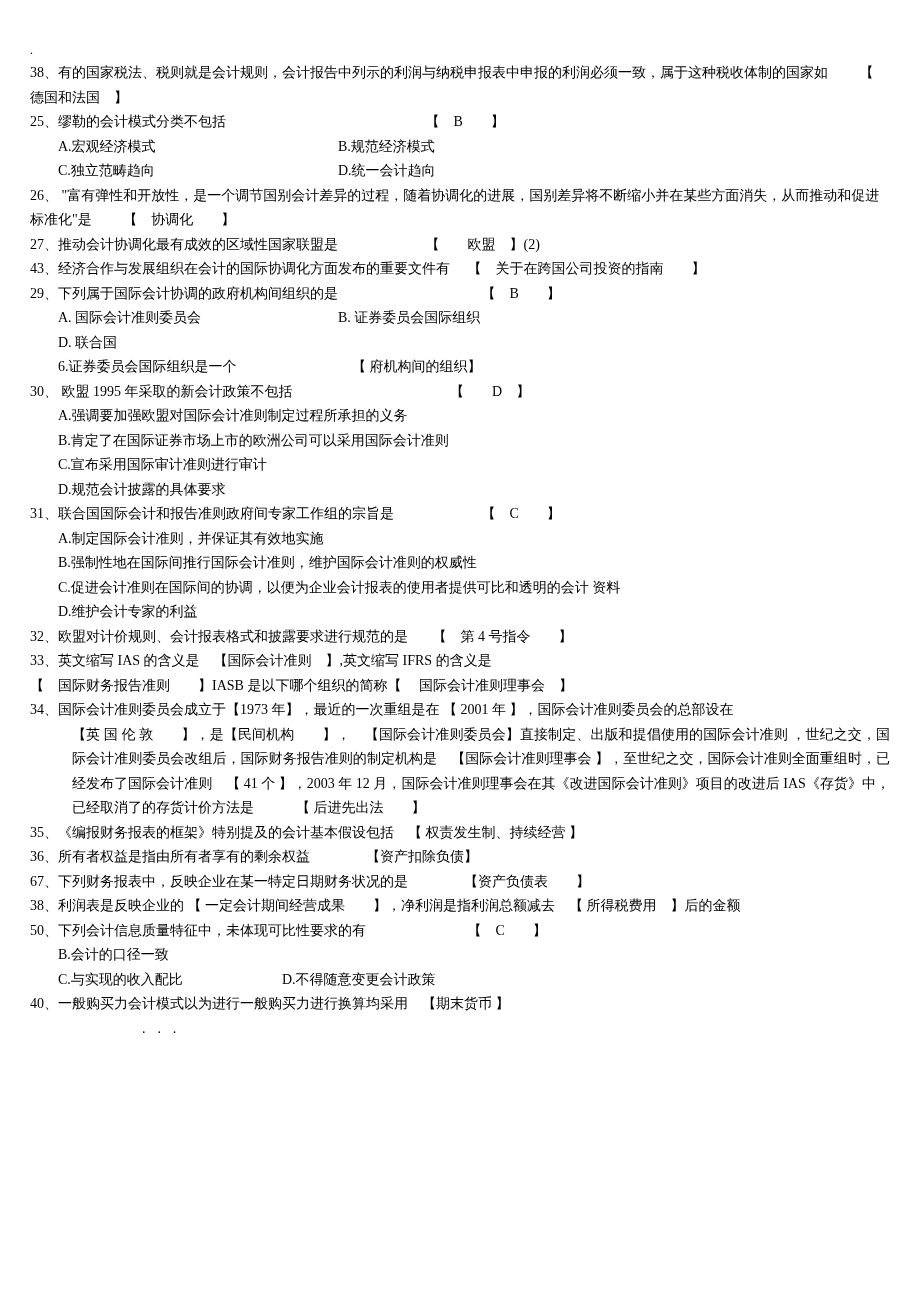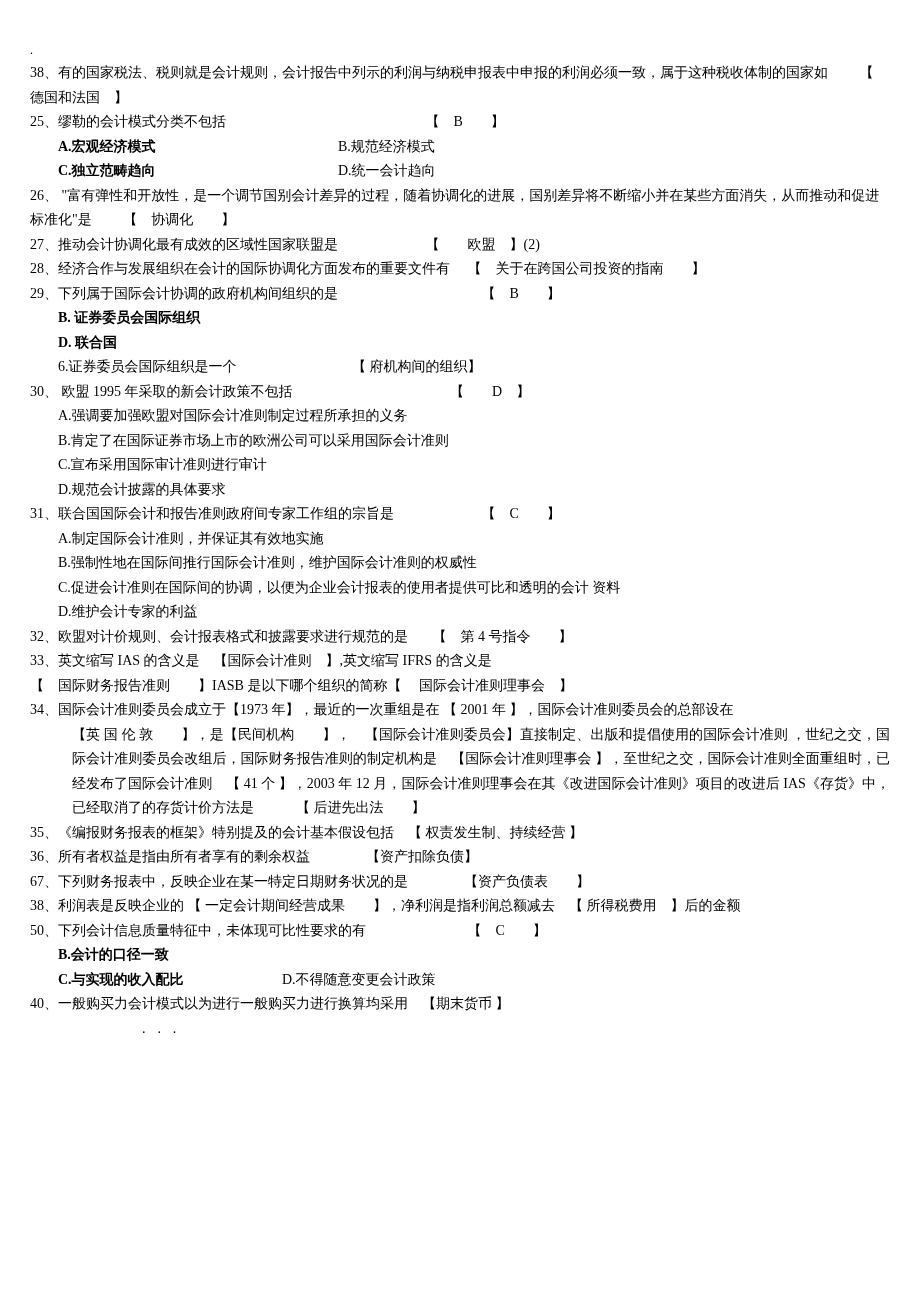--- a/index.html
+++ b/index.html
@@ -6,21 +6,21 @@
     font-family: "SimSun", "宋体", serif;
     font-size: 14px;
     line-height: 1.75;
     color: #000;
     background: #fff;
     margin: 40px 30px;
     width: 860px;
   }
   .q { margin: 0; }
   .opt-row { display: flex; margin-left: 2em; }
-  .opt-row > span:first-child { width: 20em; font-weight: bold; }
+  .opt-row > span:first-child { width: 20em; }
   .indent { margin-left: 2em; }
   .indent2 { margin-left: 3em; }
   .dot { font-size: 12px; }
   .dots { letter-spacing: 0.3em; margin-left: 8em;}
 </style>
 </head>
 <body>
 
 <p class="q dot">.</p>
 
@@ -46,29 +46,30 @@
   <span>26、 "富有弹性和开放性，是一个调节国别会计差异的过程，随着协调化的进展，国别差异将不断缩小并在某些方面消失，从而推动和促进标准化"是</span>
   &nbsp;&nbsp;&nbsp;&nbsp;&nbsp;&nbsp;&nbsp;&nbsp;【　<span>协调化</span>　　】
 </p>
 
 <p class="q">
   <span>27、推动会计协调化最有成效的区域性国家联盟是</span>
   &nbsp;&nbsp;&nbsp;&nbsp;&nbsp;&nbsp;&nbsp;&nbsp;&nbsp;&nbsp;&nbsp;&nbsp;&nbsp;&nbsp;&nbsp;&nbsp;&nbsp;&nbsp;&nbsp;&nbsp;&nbsp;&nbsp;&nbsp;&nbsp;【　　<span>欧盟</span>　】<span>(2)</span>
 </p>
 
 <p class="q">
-  <span>28、经济合作与发展组织在会计的国际协调化方面发布的重要文件有</span>
+  <span>43、经济合作与发展组织在会计的国际协调化方面发布的重要文件有</span>
   &nbsp;&nbsp;&nbsp;&nbsp;【　<span>关于在跨国公司投资的指南</span>　　】
 </p>
 
 <p class="q">
   <span>29、下列属于国际会计协调的政府机构间组织的是</span>
   &nbsp;&nbsp;&nbsp;&nbsp;&nbsp;&nbsp;&nbsp;&nbsp;&nbsp;&nbsp;&nbsp;&nbsp;&nbsp;&nbsp;&nbsp;&nbsp;&nbsp;&nbsp;&nbsp;&nbsp;&nbsp;&nbsp;&nbsp;&nbsp;&nbsp;&nbsp;&nbsp;&nbsp;&nbsp;&nbsp;&nbsp;&nbsp;&nbsp;&nbsp;&nbsp;&nbsp;&nbsp;&nbsp;&nbsp;&nbsp;【　<span>B</span>　　】
 </p>
 <div class="opt-row">
+  <span>A. 国际会计准则委员会</span>
   <span>B. 证券委员会国际组织</span>
 </div>
 <div class="opt-row">
   <span>D. 联合国</span>
 </div>
 <p class="q indent">
   <span>6.证券委员会国际组织是一个</span>
   &nbsp;&nbsp;&nbsp;&nbsp;&nbsp;&nbsp;&nbsp;&nbsp;&nbsp;&nbsp;&nbsp;&nbsp;&nbsp;&nbsp;&nbsp;&nbsp;&nbsp;&nbsp;&nbsp;&nbsp;&nbsp;&nbsp;&nbsp;&nbsp;&nbsp;&nbsp;&nbsp;&nbsp;&nbsp;&nbsp;&nbsp;&nbsp;【 <span>府机构间的组织</span>】
 </p>
 

